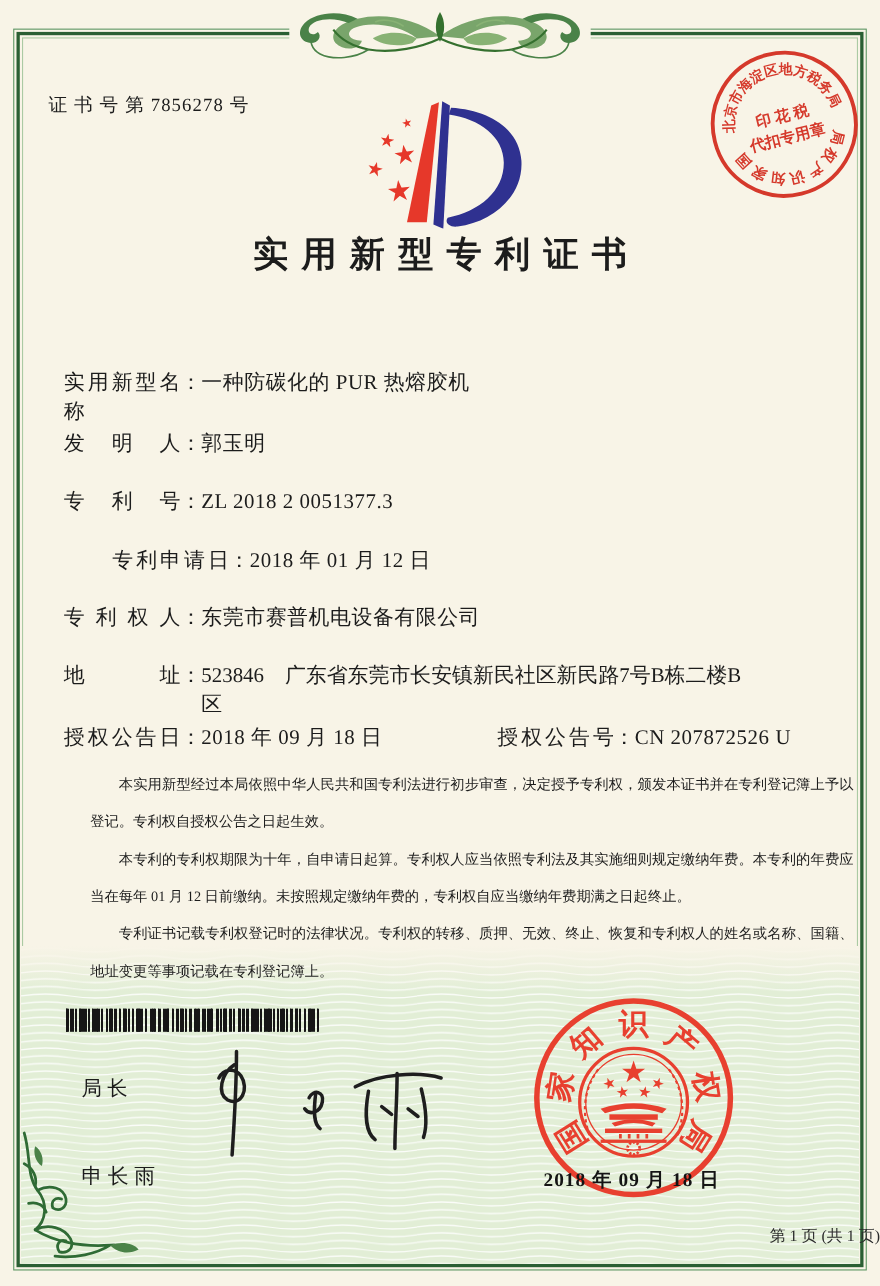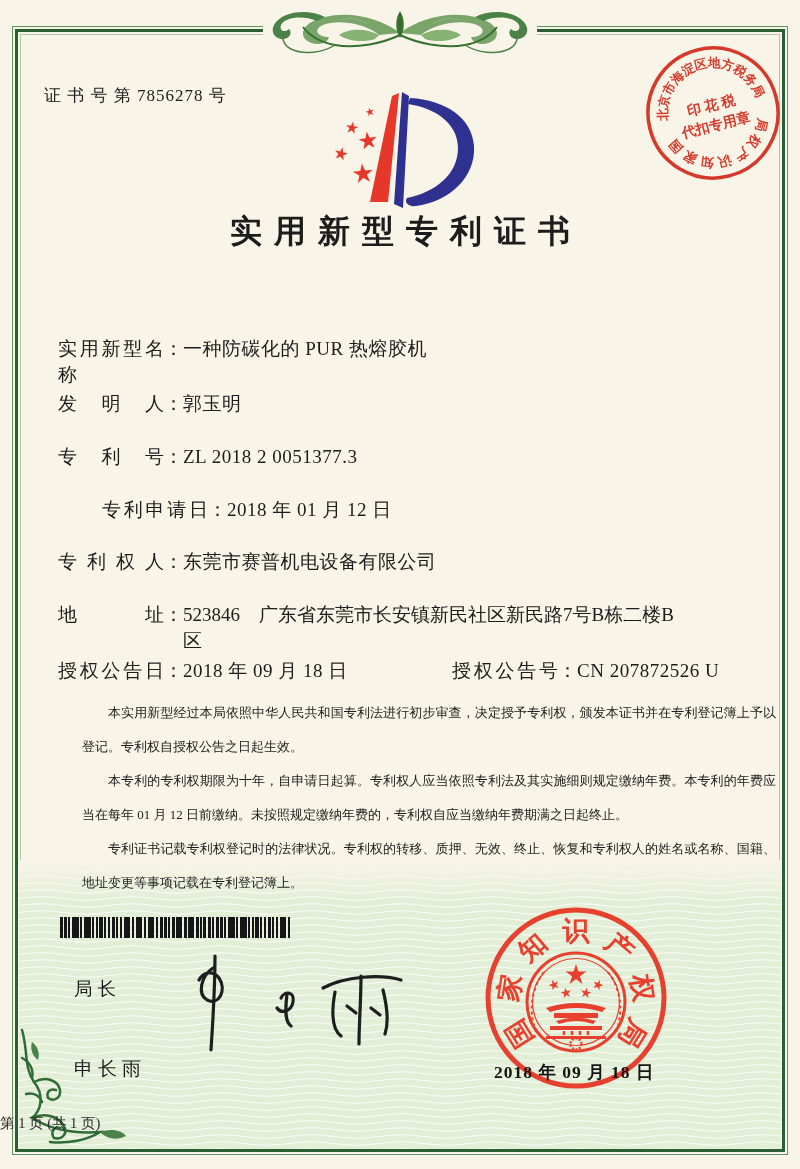--- a/index.html
+++ b/index.html
@@ -37,21 +37,21 @@
       repeating-linear-gradient(90deg,#161616 0 2px,transparent 2px 4px),
       repeating-linear-gradient(90deg,#161616 0 1px,transparent 1px 6px),
       repeating-linear-gradient(90deg,#161616 0 3px,transparent 3px 13px);
   }
   #gov-title{left:74px;top:976px;font-size:18.5px;letter-spacing:5px;z-index:3;}
   #gov-name{left:74px;top:1021px;font-size:19px;letter-spacing:5px;z-index:3;margin-top:35px;}
   #signature{left:185px;top:950px;width:250px;height:115px;z-index:4;}
   #seal{left:481px;top:903px;width:190px;height:190px;z-index:3;}
   #seal-date{left:494px;top:1060px;font-size:17.5px;font-weight:bold;letter-spacing:1px;
              color:#141414;z-index:5;}
-  #footer-page{left:0;right:0;top:1114px;text-align:left;font-size:14.5px;color:#2b2b2b;z-index:3;}
+  #footer-page{left:0;right:0;top:1114px;text-align:right;font-size:14.5px;color:#2b2b2b;z-index:3;}
   #corner-flourish{left:14px;top:1028px;width:120px;height:122px;z-index:2;}
   #top-ornament{left:225px;top:2px;width:350px;height:58px;z-index:2;}
 </style>
 </head>
 <body>
 
 <div class="abs" id="frame-outer">
   <div id="frame-mid">
     <div id="frame-inner"></div>
   </div>

